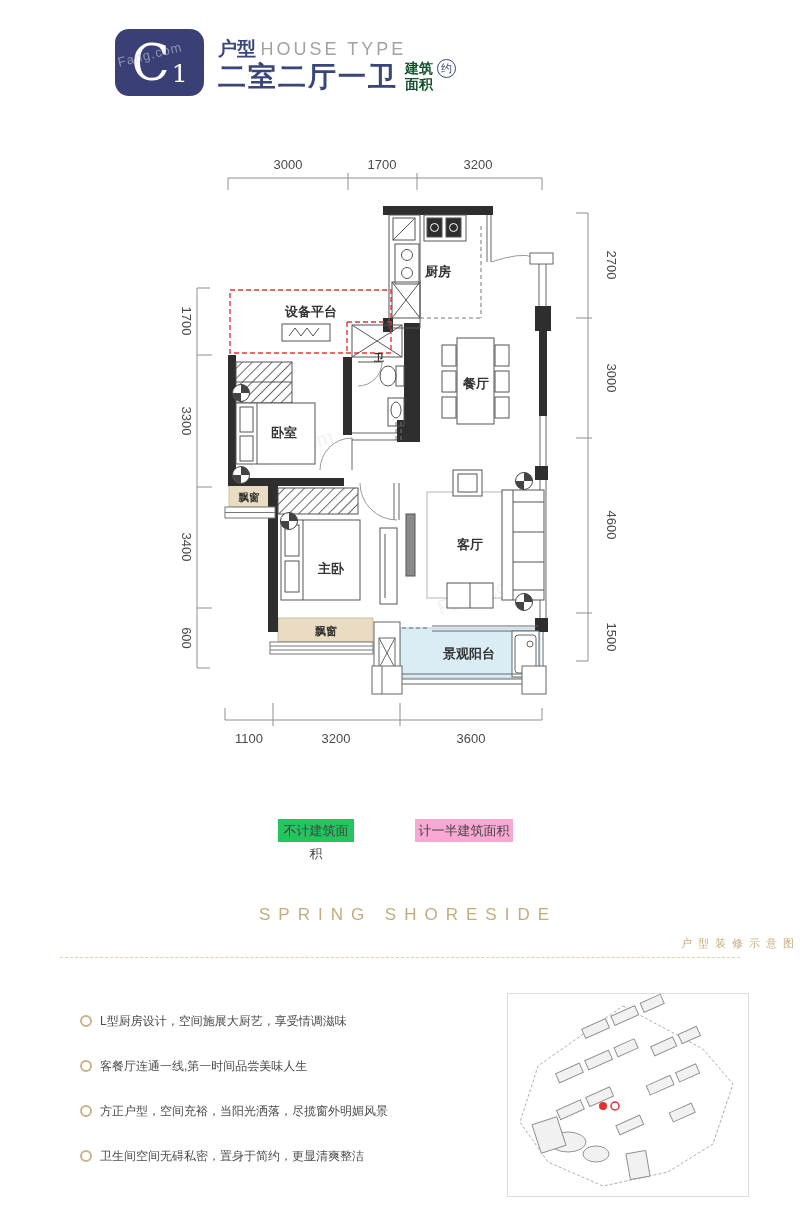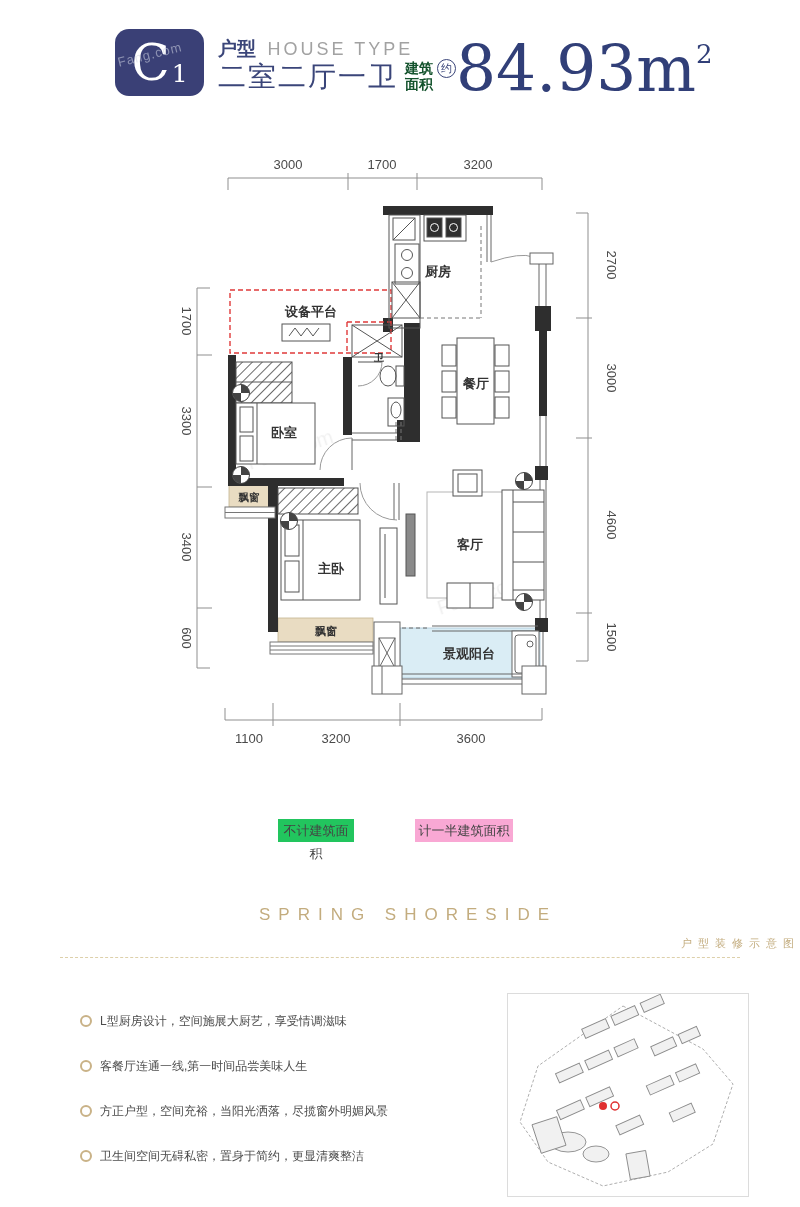--- a/index.html
+++ b/index.html
@@ -7,23 +7,23 @@
         font-family:"Liberation Sans",sans-serif;}
   
   .badge{position:absolute;left:115px;top:29px;width:89px;height:67px;background:#3a4076;
          border-radius:14px;display:flex;align-items:center;justify-content:center;color:#fff;}
   .badge .c{font-family:"DejaVu Serif",serif;font-size:50px;font-weight:400;line-height:1;}
   .badge .n{font-family:"DejaVu Serif",serif;font-size:25px;margin:22px 0 0 2px;line-height:1;}
   .badge .wm{position:absolute;left:2px;top:18px;font-size:13px;color:#cfd3e2;opacity:.55;
              transform:rotate(-14deg);letter-spacing:1px;}
   .ht-line1{position:absolute;left:218px;top:36px;white-space:nowrap;}
   .ht-line1 .cn{color:#3a4579;font-size:19px;font-weight:700;}
-  .ht-line1 .en{color:#a2a2a2;font-size:18px;letter-spacing:3px;margin-left:7px;}
+  .ht-line1 .en{color:#a2a2a2;font-size:18px;letter-spacing:3px;margin-left:0;}
   .ht-line2{position:absolute;left:218px;top:58px;color:#3a4579;font-size:28px;
-            font-weight:400;letter-spacing:2px;white-space:nowrap;}
+            font-weight:700;letter-spacing:2px;white-space:nowrap;}
   .area-label{position:absolute;left:405px;top:60px;color:#14532d;font-size:14px;
               font-weight:700;line-height:16px;}
   .area-approx{position:absolute;left:437px;top:59px;width:17px;height:17px;border:1px solid #3a4579;
                border-radius:50%;color:#3a4579;font-size:11px;line-height:17px;text-align:center;}
   .area-value{position:absolute;left:456px;top:14px;color:#313f78;font-family:"DejaVu Serif",serif;
               font-size:63px;line-height:80px;white-space:nowrap;}
   .area-sup{font-size:26px;vertical-align:28px;}
   
   .chip{position:absolute;height:23px;line-height:23px;text-align:center;font-size:13px;color:#444;}
   .chip.tan{left:278px;top:819px;width:76px;background:#22c55e;}
@@ -58,21 +58,20 @@
   <div class="ht-line1">
     <span class="cn">户型</span>
     <span class="en">HOUSE TYPE</span>
   </div>
   <div class="ht-line2">二室二厅一卫</div>
   <div class="area-label">
     <div>建筑</div>
     <div>面积</div>
   </div>
   <div class="area-approx">约</div>
-  <div class="area-value"><span>84.93m</span><span class="area-sup">2</span></div>
 
   <svg class="plan-svg" width="480" height="625" viewBox="150 140 480 625">
     <defs>
       <pattern id="hatch" width="7" height="7" patternUnits="userSpaceOnUse" patternTransform="rotate(45)">
         <line x1="0" y1="0" x2="0" y2="7" stroke="#444" stroke-width="1.6"></line>
       </pattern>
       <g id="mk">
         <circle r="8.5" fill="#fff" stroke="#444" stroke-width="1"></circle>
         <path d="M0 0 L8.5 0 A8.5 8.5 0 0 0 0 -8.5 Z" fill="#444"></path>
         <path d="M0 0 L-8.5 0 A8.5 8.5 0 0 0 0 8.5 Z" fill="#444"></path>

